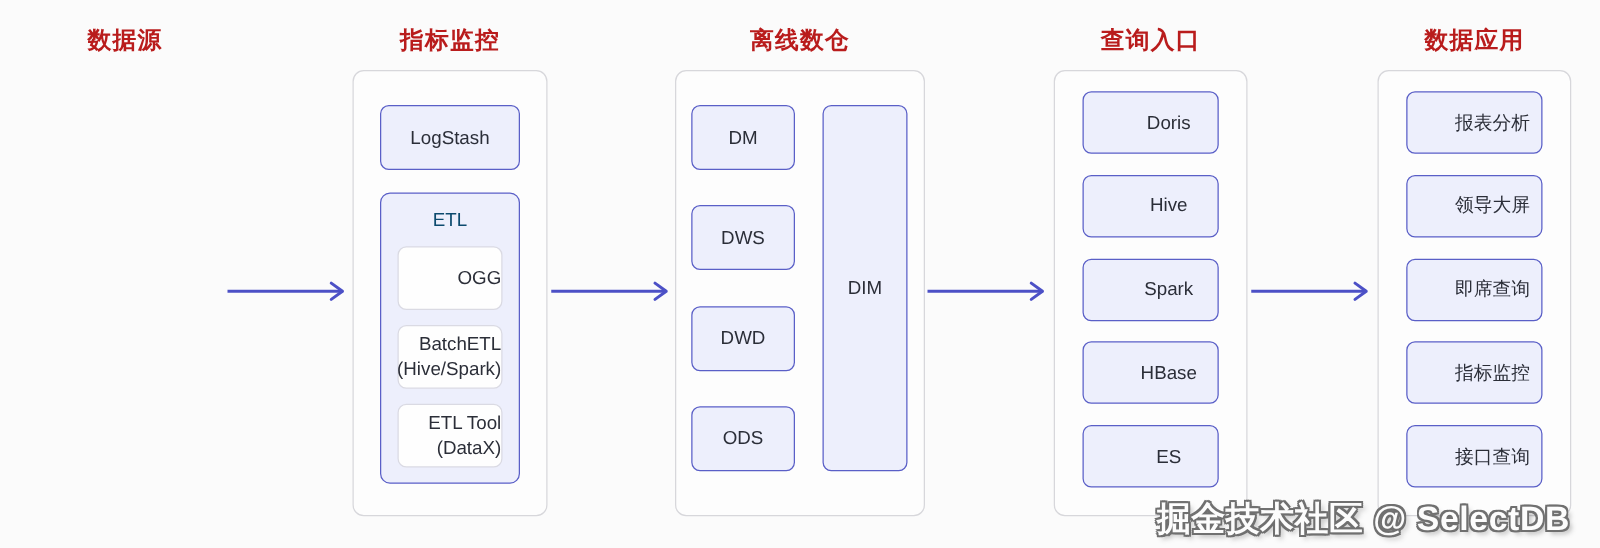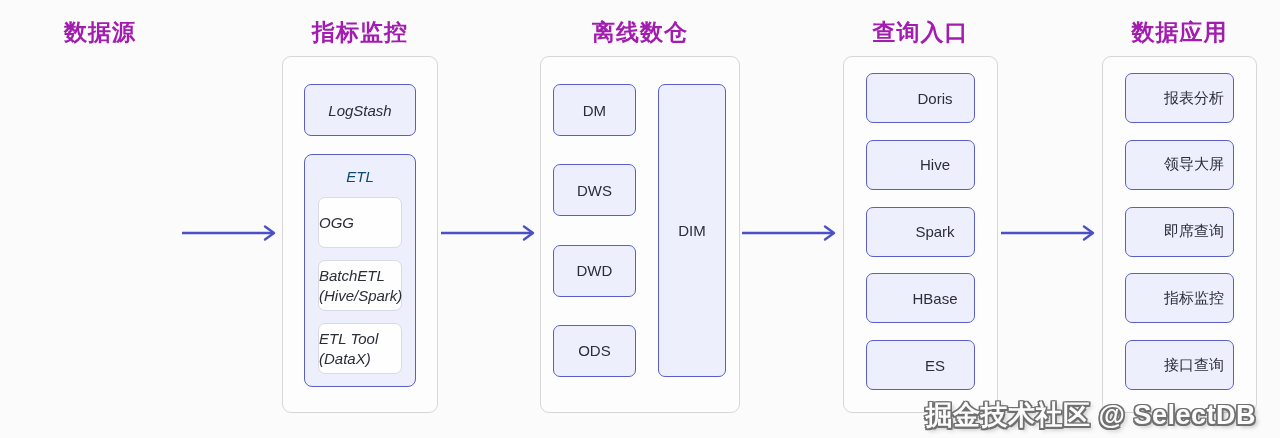--- a/index.html
+++ b/index.html
@@ -15,21 +15,21 @@
     --node-fill: #edeffc;
     --arrow: #4c50c6;
   }
   .canvas { position: absolute; inset: 0; }
 
   .col { position: absolute; top: 0; }
   .col-title {
     height: 56px;
     display: flex; align-items: center; justify-content: center;
     padding-top: 8px; box-sizing: border-box;
-    font-size: 23px; font-weight: 700; color: #a21caf;
+    font-size: 19px; font-weight: 700; color: #b91c1c;
     letter-spacing: 1px;
   }
   .panel {
     height: 357px; box-sizing: border-box;
     background: #fdfdfd;
     border: 1px solid #d7d7db;
     border-radius: 9px;
     display: flex;
   }
 
@@ -41,41 +41,41 @@
     display: flex; align-items: center; justify-content: center;
     font-size: 15px; color: #2b2e38;
     text-align: center;
   }
 
   
   .panel.v4 { flex-direction: column; justify-content: space-between; padding: 27px 22px 33px; }
   .panel.v4 .node { height: 52px; }
 
   
-  .panel.integration { flex-direction: column; padding: 27px 21px 25px; font-style: italic; }
+  .panel.integration { flex-direction: column; padding: 27px 21px 25px; }
   .panel.integration .node.top { height: 52px; flex: none; }
   .group {
     box-sizing: border-box;
     margin-top: 18px; flex: 1;
     background: var(--node-fill);
     border: 1.5px solid var(--node-border);
     border-radius: 8px;
     padding: 8px 13px;
     display: flex; flex-direction: column;
   }
   .group-label {
     height: 26px; display: flex; align-items: center; justify-content: center;
     font-size: 15px; color: #0c4a6e; margin-bottom: 8px; flex: none;
   }
   .wnode {
     box-sizing: border-box; height: 51px; flex: none;
     background: #fefefe;
     border: 1px solid #dadae3;
     border-radius: 7px;
-    display: flex; flex-direction: column; align-items: flex-start; justify-content: center;
+    display: flex; flex-direction: column; align-items: flex-end; justify-content: center;
     font-size: 15px; line-height: 20px; color: #2b2e38; text-align: center;
   }
   .wnode + .wnode { margin-top: 12px; }
   .wnode span:empty { display: none; }
 
   
   .panel.warehouse { padding: 27px 13px 35px 12px; gap: 11px; }
   .stack { width: 90px; display: flex; flex-direction: column; justify-content: space-between; }
   .stack .node { height: 52px; }
   .node.dim { margin-left: 11px; width: 74px; }

